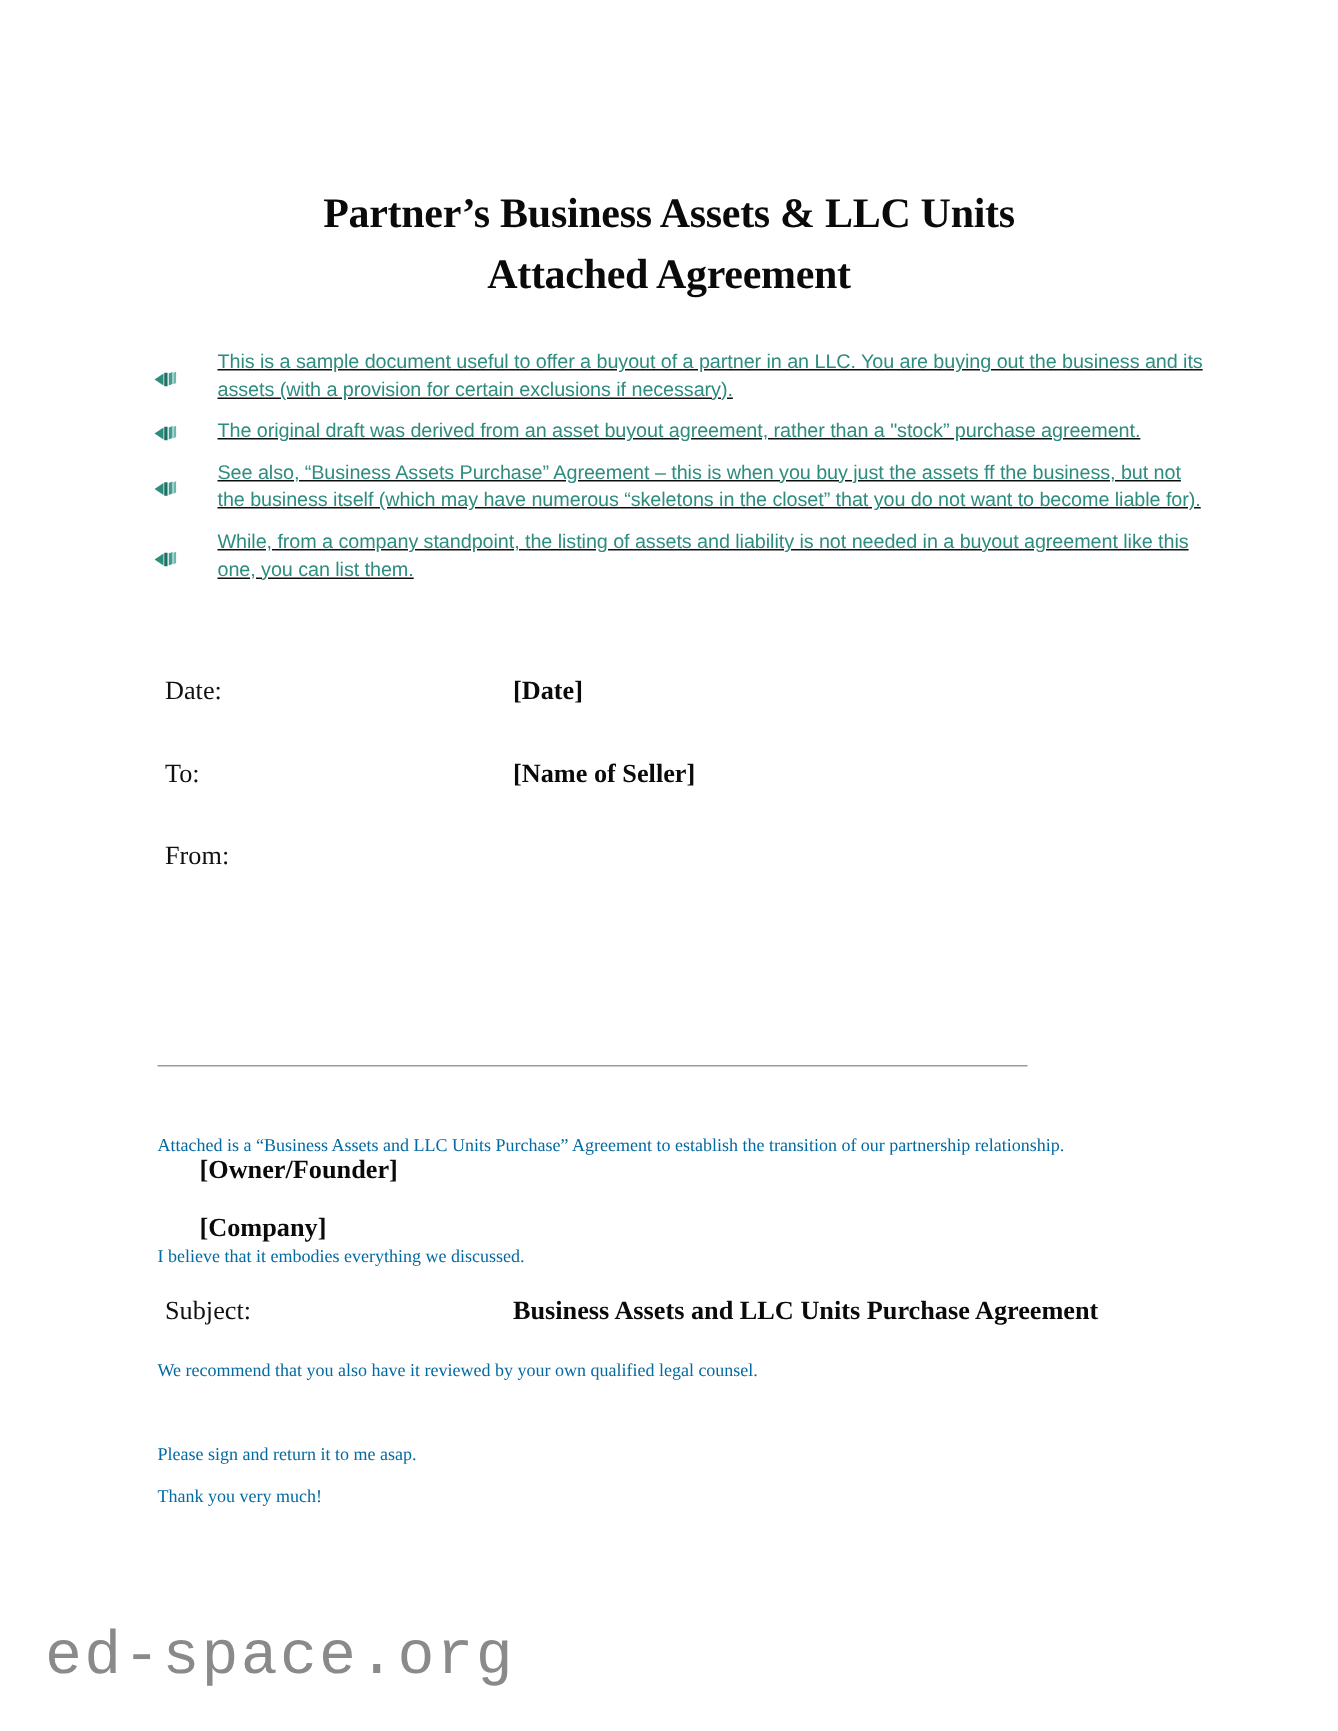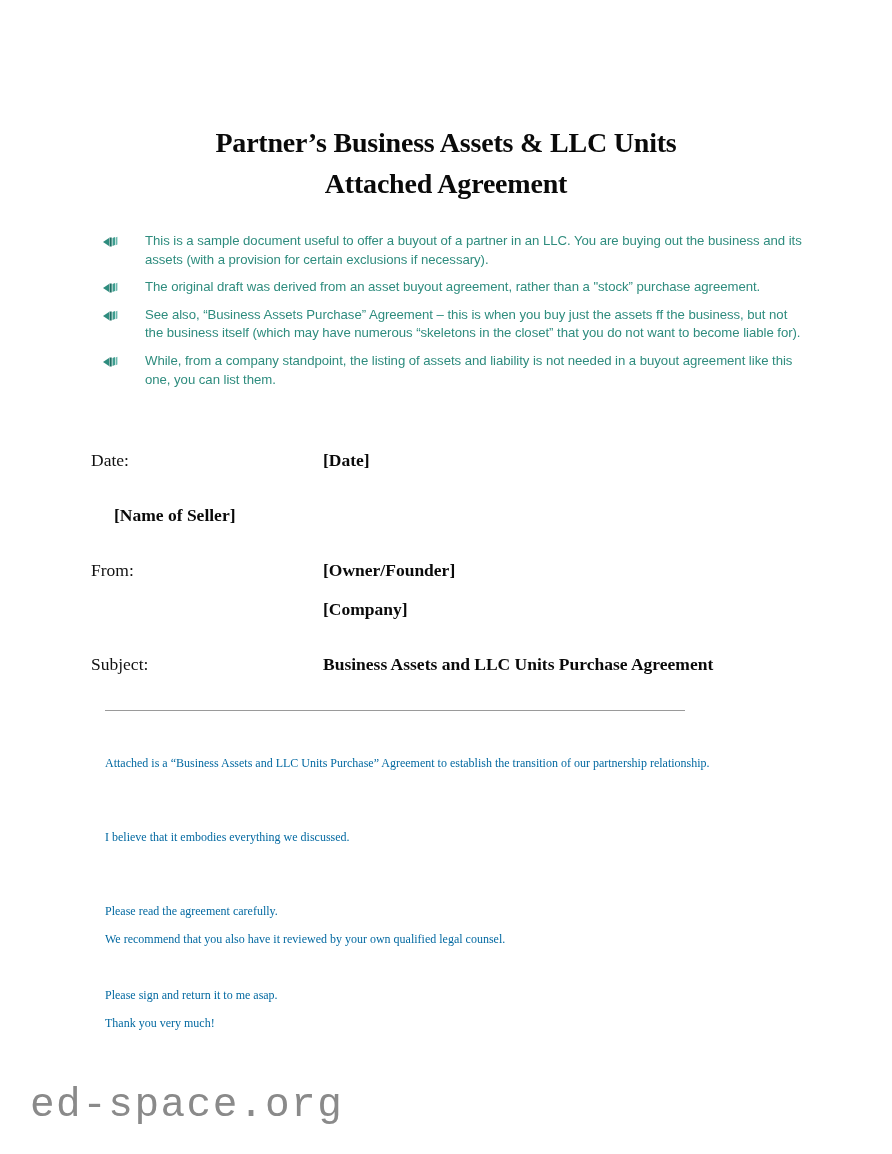--- a/index.html
+++ b/index.html
@@ -41,43 +41,44 @@
   
   .notes {
     position: absolute;
     left: 103px;
     top: 232px;
     width: 700px;
   }
   .note-item {
     position: relative;
     display: flex;
-    align-items: flex-start;
+    align-items: center;
     margin-bottom: 9px;
+    text-decoration: underline;
   }
   .note-bullet {
     flex: 0 0 auto;
     width: 42px;
     padding-top: 4px;
     line-height: 0;
   }
   .note-bullet svg { display: block; }
   .note-text {
     flex: 1 1 auto;
     font-family: "Liberation Sans", "DejaVu Sans", sans-serif;
     font-size: 13.2px;
     line-height: 18.6px;
     color: #2e8c7e;
     letter-spacing: -0.05px;
   }
 
   
   .fields {
     position: absolute;
-    left: 91px;
+    left: 110px;
     top: 446px;
     width: 690px;
   }
   .field-row {
     display: flex;
     align-items: flex-start;
   }
   .field-label {
     flex: 0 0 209px;
     font-size: 17.5px;
@@ -92,21 +93,21 @@
     font-weight: bold;
     color: #0a0a0a;
     margin-left: 23px;
   }
   .field-value .sub {
     display: block;
     margin-top: 11px;
   }
   .row-date    { margin-bottom: 27px; }
   .row-to      { margin-bottom: 27px; }
-  .row-from    { margin-bottom: 27px; }
+  .row-from    { margin-bottom: 27px; flex-direction: column; }
   .row-subject { margin-bottom: 0; justify-content: flex-end; }
 
   
   .divider {
     position: absolute;
     left: 105px;
     top: 710px;
     width: 580px;
     height: 1px;
     background: #9a9a9a;
@@ -209,20 +210,21 @@
   </div>
 
   <div class="fields">
 
     <div class="field-row row-date">
       <div class="field-label">Date:</div>
       <div class="field-value">[Date]</div>
     </div>
 
     <div class="field-row row-to">
+      <div class="field-label">To:</div>
       <div class="field-value">[Name of Seller]</div>
     </div>
 
     <div class="field-row row-from">
       <div class="field-label">From:</div>
       <div class="field-value">
         <span>[Owner/Founder]</span>
         <span class="sub">[Company]</span>
       </div>
     </div>
@@ -234,21 +236,20 @@
 
   </div>
 
   <div class="divider"></div>
 
   <div class="body-copy">
     <p class="para justified">Attached is a “Business Assets and LLC Units Purchase” Agreement to establish the transition of our partnership relationship.</p>
     <div class="gap-lg"></div>
     <p class="para">I believe that it embodies everything we discussed.</p>
     <div class="gap-lg"></div>
-    <p class="para">Please read the agreement carefully.</p>
     <div class="gap-sm"></div>
     <p class="para">We recommend that you also have it reviewed by your own qualified legal counsel.</p>
     <div class="gap-md"></div>
     <p class="para">Please sign and return it to me asap.</p>
     <div class="gap-sm"></div>
     <p class="para">Thank you very much!</p>
   </div>
 
   <div class="watermark">ed-space.org</div>
 

